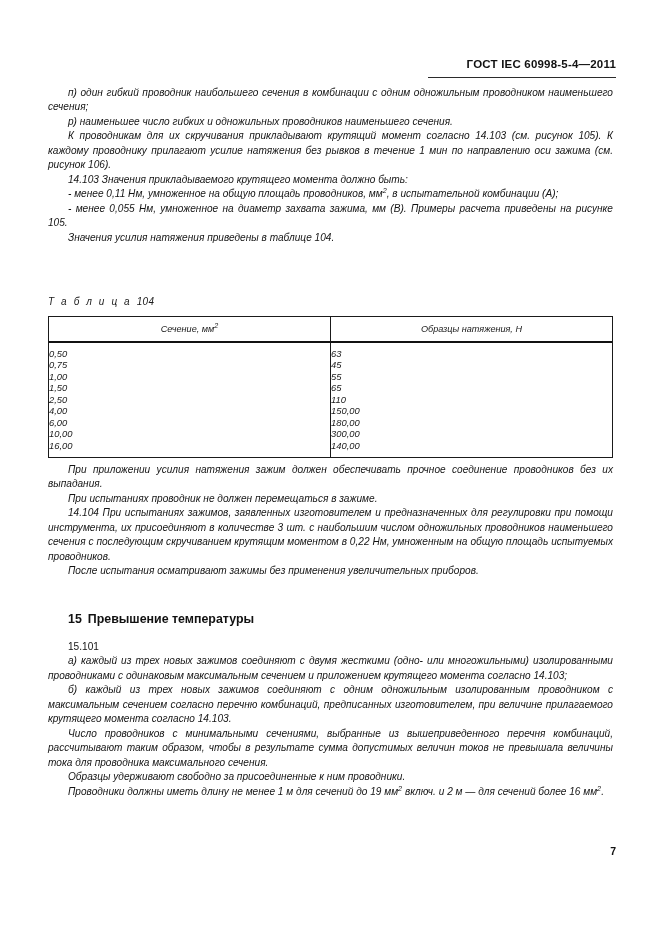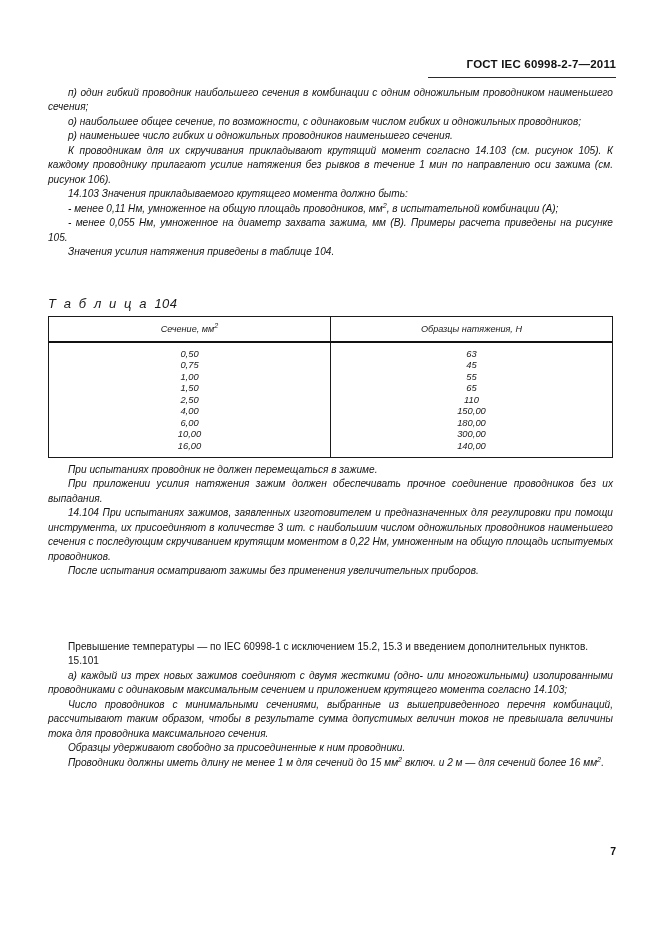--- a/index.html
+++ b/index.html
@@ -72,21 +72,21 @@
   p.t.reg { font-style: normal; }
   p.ind { text-indent: 20px; }
 
   sup { font-size: 7.2px; vertical-align: super; line-height: 0; }
 
   
   .table-caption {
     position: absolute;
     left: 48px;
     top: 296px;
-    font-size: 13px;
+    font-size: 10px;
     font-style: italic;
     letter-spacing: 2.1px;
     color: #1a1a1a;
   }
   .table-caption .num { letter-spacing: 0.4px; }
 
   .tbl-wrap {
     position: absolute;
     left: 48px;
     top: 316px;
@@ -105,21 +105,21 @@
     font-weight: normal;
     padding: 7px 4px 7px 4px;
     text-align: center;
     border-bottom: 2px solid #111;
     color: #1a1a1a;
   }
   table.data th.c1 { border-right: 1px solid #1a1a1a; }
   table.data td {
     font-size: 9.4px;
     font-style: italic;
-    text-align: center;
+    text-align: left;
     padding: 0;
     vertical-align: top;
     color: #1a1a1a;
   }
   table.data td.c1 { border-right: 1px solid #1a1a1a; }
   table.data td div.cellpad { padding: 5px 0 6px 0; }
   .val-line { line-height: 11.45px; }
 
   
   .sec-head {
@@ -149,28 +149,27 @@
     font-weight: bold;
     color: #111;
   }
 </style>
 </head>
 <body>
 
 <div class="page">
 
   <div class="header">
-    <div class="header-title">ГОСТ IEC 60998-2-7—2011</div>
+    <div class="header-title">ГОСТ IEC 60998-5-4—2011</div>
     <div class="header-rule"></div>
   </div>
 
   <div class="content">
 
     <p class="t ind">п)  один гибкий проводник наибольшего сечения в комбинации с одним одножильным проводником наименьшего сечения;</p>
-    <p class="t ind">о)  наибольшее общее сечение, по возможности, с одинаковым числом гибких и одножильных проводников;</p>
     <p class="t ind">р)  наименьшее число гибких и одножильных проводников наименьшего сечения.</p>
 
     <p class="t ind">К проводникам для их скручивания прикладывают крутящий момент согласно 14.103 (см. рисунок 105). К каждому проводнику прилагают усилие натяжения без рывков в течение 1 мин по направлению оси зажима (см. рисунок 106).</p>
     <p class="t ind">14.103  Значения прикладываемого крутящего момента должно быть:</p>
 
     <p class="t ind"><span>-  менее 0,11 Нм, умноженное на общую площадь проводников, мм</span><sup>2</sup><span>, в испытательной комбинации (А);</span></p>
 
     <p class="t ind">-  менее 0,055 Нм, умноженное на диаметр захвата зажима, мм (В). Примеры расчета приведены на рисунке 105.</p>
 
     <p class="t ind">Значения усилия натяжения приведены в таблице 104.</p>
@@ -216,31 +215,34 @@
               <div class="val-line">300,00</div>
               <div class="val-line">140,00</div>
             </div>
           </td>
         </tr>
       </tbody>
     </table>
   </div>
 
   <div class="content" style="top:463px;">
+    <p class="t ind">При приложении усилия натяжения зажим должен обеспечивать прочное соединение проводников без их выпадания.</p>
     <p class="t ind">При испытаниях проводник не должен перемещаться в зажиме.</p>
-    <p class="t ind">При приложении усилия натяжения зажим должен обеспечивать прочное соединение проводников без их выпадания.</p>
     <p class="t ind">14.104  При испытаниях зажимов, заявленных изготовителем и предназначенных для регулировки при помощи инструмента, их присоединяют в количестве 3 шт. с наибольшим числом одножильных проводников наименьшего сечения с последующим скручиванием крутящим моментом в 0,22 Нм, умноженным на общую площадь испытуемых проводников.</p>
     <p class="t ind">После испытания осматривают зажимы без применения увеличительных приборов.</p>
   </div>
 
+  <div class="sec-head">
+    <span class="sec-num">15</span><span>Превышение температуры</span>
+  </div>
 
   <div class="content2">
-    <p class="t reg ind">Превышение температуры — по IEC 60998-1 с исключением 15.2, 15.3 и введением дополнительных пунктов.</p>
     <p class="t reg ind">15.101</p>
     <p class="t ind">а)  каждый из трех новых зажимов соединяют с двумя жесткими (одно- или многожильными) изолированными проводниками с одинаковым максимальным сечением и приложением крутящего момента согласно 14.103;</p>
+    <p class="t ind">б)  каждый из трех новых зажимов соединяют с одним одножильным изолированным проводником с максимальным сечением согласно перечню комбинаций, предписанных изготовителем, при величине прилагаемого крутящего момента согласно 14.103.</p>
     <p class="t ind">Число проводников с минимальными сечениями, выбранные из вышеприведенного перечня комбинаций, рассчитывают таким образом, чтобы в результате сумма допустимых величин токов не превышала величины тока для проводника максимального сечения.</p>
     <p class="t ind">Образцы удерживают свободно за присоединенные к ним проводники.</p>
-    <p class="t ind"><span>Проводники должны иметь длину не менее 1 м для сечений до 15 мм</span><sup>2</sup><span> включ. и 2 м — для сечений более 16 мм</span><sup>2</sup><span>.</span></p>
+    <p class="t ind"><span>Проводники должны иметь длину не менее 1 м для сечений до 19 мм</span><sup>2</sup><span> включ. и 2 м — для сечений более 16 мм</span><sup>2</sup><span>.</span></p>
   </div>
 
   <div class="folio">7</div>
 
 </div>
 
 </body></html>

